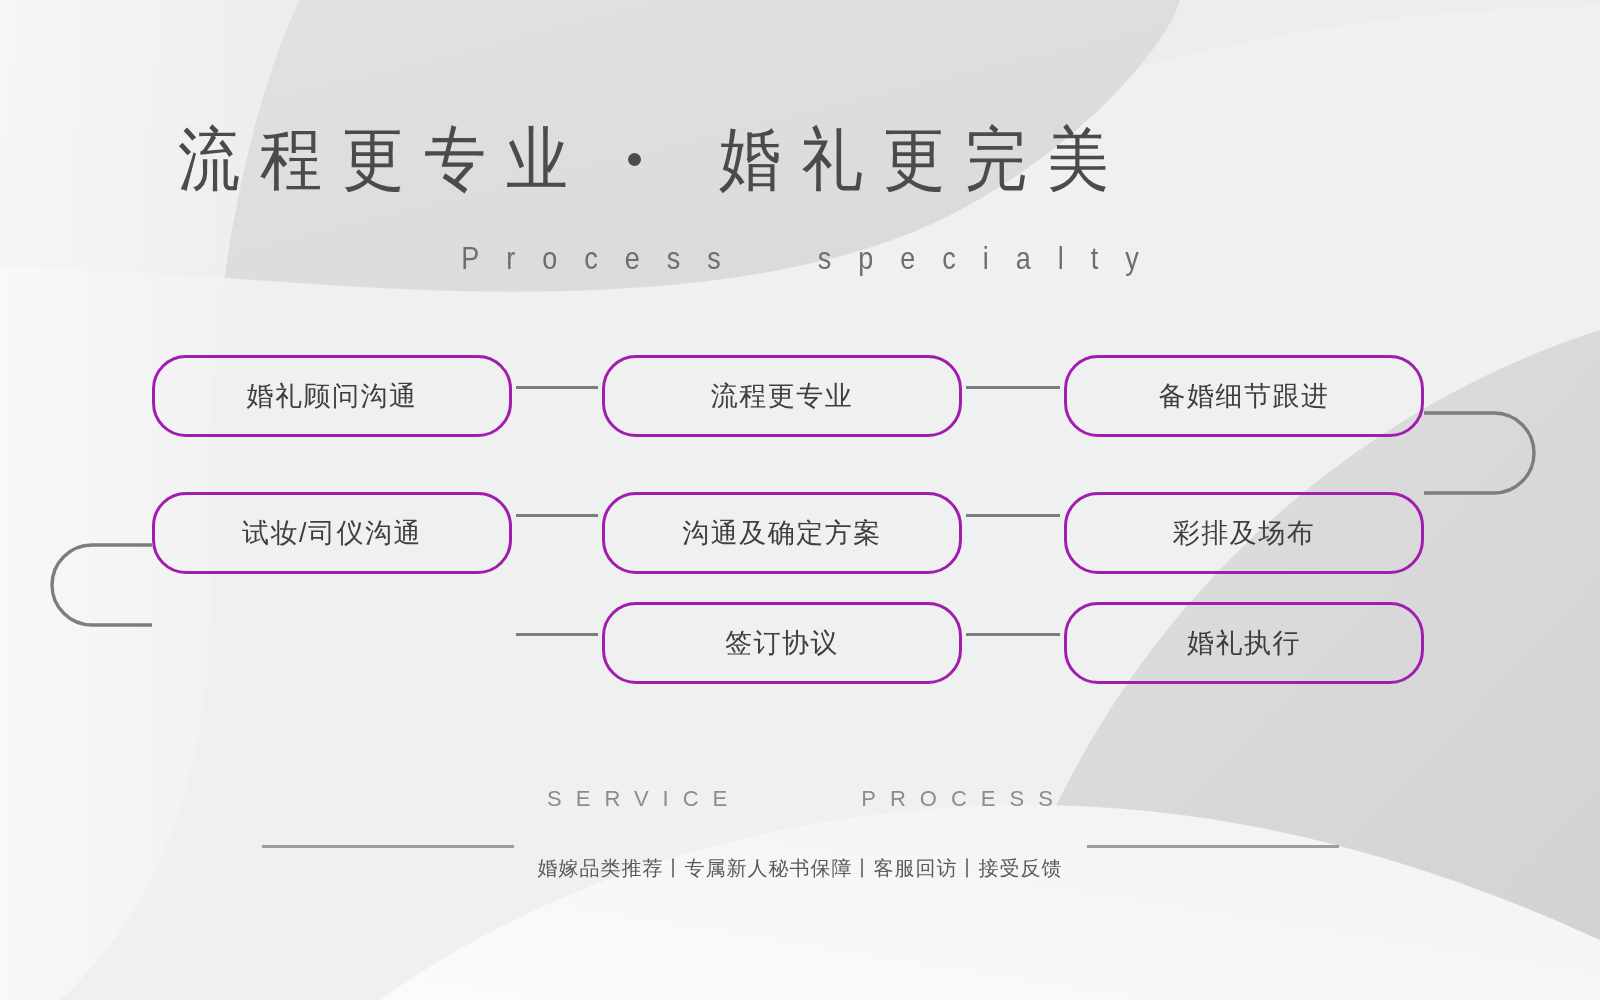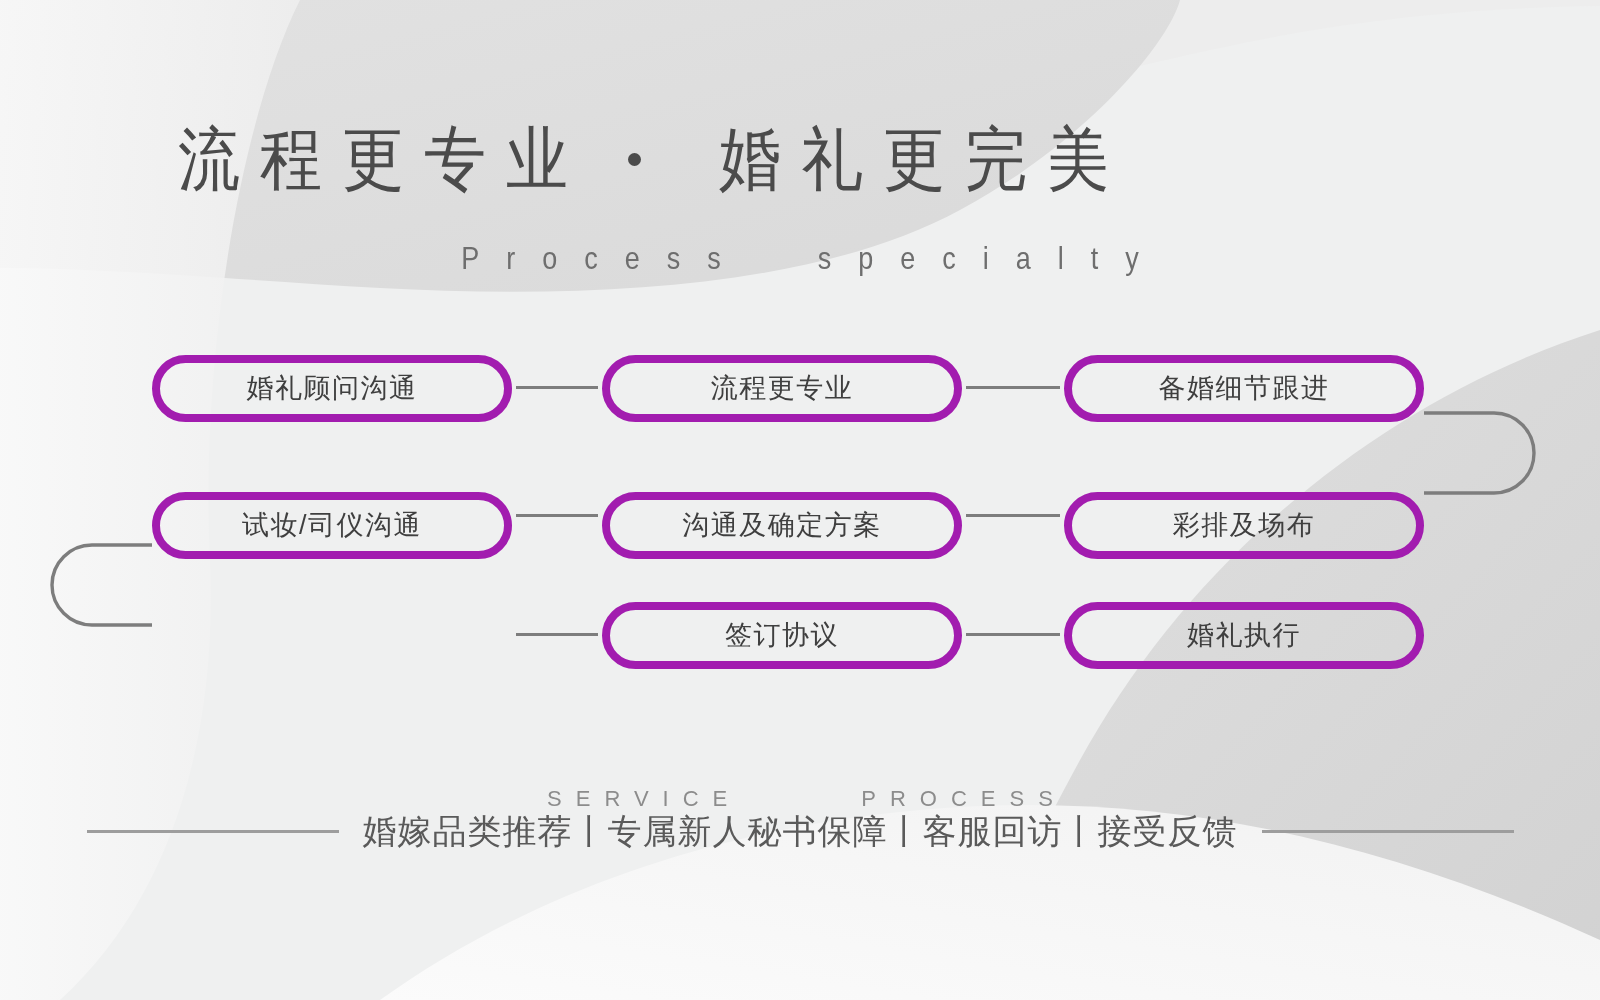--- a/index.html
+++ b/index.html
@@ -32,22 +32,22 @@
     font-size:27px;color:#6e6e6e;font-weight:300;
     letter-spacing:27px;text-indent:27px;white-space:nowrap;
     transform:scaleY(1.15);
   }
   .sub-gap{display:inline-block;width:70px;}
 
   
   .flow{position:absolute;left:0;top:0;width:1600px;height:1000px;}
   .pill{
     position:absolute;box-sizing:border-box;
-    height:67px;width:360px;
-    border:8px solid #a21caf;border-radius:34px;
+    height:82px;width:360px;
+    border:3px solid #a21caf;border-radius:34px;
     background:transparent;
     display:flex;align-items:center;justify-content:center;
   }
   .pill span{
     font-size:27px;color:#3f3f3f;letter-spacing:1.5px;
     white-space:nowrap;line-height:1;
   }
   .col1{left:152px;}
   .col2{left:602px;}
   .col3{left:1064px;}
@@ -70,22 +70,23 @@
   }
   .svc-gap{display:inline-block;width:120px;}
   .tagline-row{
     position:absolute;left:0;top:814px;width:1600px;
     display:flex;align-items:center;justify-content:center;
   }
   .tag-line{height:3px;background:#9d9d9d;width:252px;flex:none;}
   .tag-line.left{margin-right:24px;}
   .tag-line.right{margin-left:24px;}
   .tagline{
-    font-size:34px;color:#5a5a5a;letter-spacing:1px;white-space:nowrap;
+    font-size:20px;color:#5a5a5a;letter-spacing:1px;white-space:nowrap;
     line-height:1;
+    margin-top:44px;
   }
 </style>
 </head>
 <body>
 
 <div id="stage">
 
   <svg id="bg" viewBox="0 0 1600 1000" preserveAspectRatio="none">
     <defs>
       <linearGradient id="gTop" x1="0" y1="0" x2="1" y2="1">

